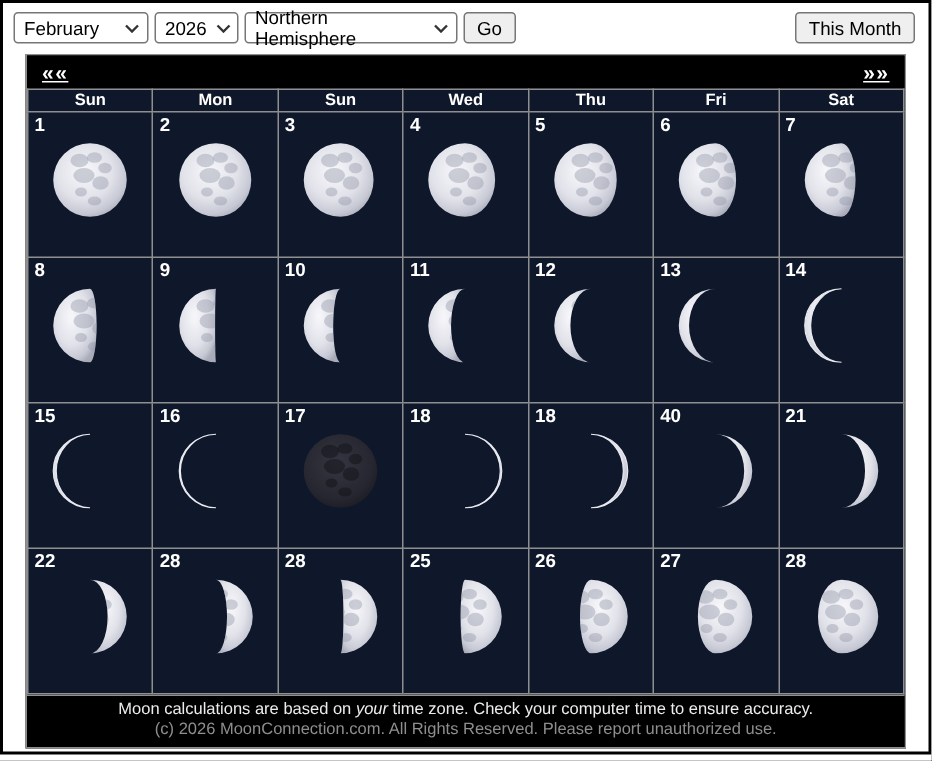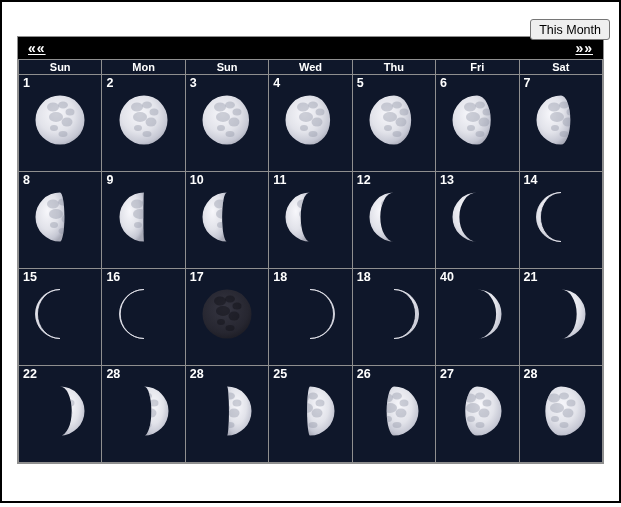--- a/index.html
+++ b/index.html
@@ -10,21 +10,21 @@
   
   .toolbar { position:relative; height:24px; margin:6px 7px 0 7px; }
   .controls { display:flex; gap:4px; align-items:center; }
   .select { display:inline-flex; align-items:center; justify-content:space-between; height:21px;
             border:1px solid #767676; border-radius:3px; background:#fff; padding:0 5px 0 6px;
             font-size:12.5px; color:#000; cursor:default; }
   .select .chev { margin-left:6px; flex:0 0 auto; }
   .sel-month { width:90px; } .sel-year { width:56px; } .sel-hemi { width:142px; }
   .btn { height:21px; border:1px solid #767676; border-radius:3px; background:#efefef;
          font-size:12.5px; color:#000; padding:0 8px; font-family:inherit; cursor:default; }
-  .btn-thismonth { position:absolute; right:2px; top:11px; }
+  .btn-thismonth { position:absolute; right:2px; top:0; }
 
   
   .calwrap { width:587px; margin:4px 0 0 15px; background:#000; border:1px solid #8f8f8f; }
   .cal-header { height:22px; display:flex; align-items:center; justify-content:space-between;
                 padding:0 10px; background:#000; }
   .cal-title { color:#fff; font-weight:bold; font-size:13px; }
   .nav { color:#fff; font-weight:bold; font-size:14px; text-decoration:underline; cursor:pointer; letter-spacing:1px; }
   table.cal { border-collapse:collapse; width:100%; table-layout:fixed; background:#0f172a; }
   table.cal th.wd { border:1px solid #8f8f8f; color:#fff; font-size:11px; font-weight:bold;
                     height:14px; text-align:center; padding:1px 0; }
@@ -54,20 +54,41 @@
       <stop offset="0%" stop-color="#363642"></stop>
       <stop offset="75%" stop-color="#262630"></stop>
       <stop offset="100%" stop-color="#1b1b23"></stop>
     </radialGradient>
   </defs>
 </svg>
 
 <div class="frame">
 
   <div class="toolbar">
+    <div class="controls">
+      <div class="select sel-month">
+        <span>February</span>
+        <svg class="chev" width="10" height="6" viewBox="0 0 10 6">
+            <path d="M1 1 L5 5 L9 1" fill="none" stroke="#333" stroke-width="1.6"></path>
+          </svg>
+      </div>
+      <div class="select sel-year">
+        <span>2026</span>
+        <svg class="chev" width="10" height="6" viewBox="0 0 10 6">
+            <path d="M1 1 L5 5 L9 1" fill="none" stroke="#333" stroke-width="1.6"></path>
+          </svg>
+      </div>
+      <div class="select sel-hemi">
+        <span>Northern Hemisphere</span>
+        <svg class="chev" width="10" height="6" viewBox="0 0 10 6">
+            <path d="M1 1 L5 5 L9 1" fill="none" stroke="#333" stroke-width="1.6"></path>
+          </svg>
+      </div>
+      <button class="btn">Go</button>
+    </div>
     <button class="btn btn-thismonth">This Month</button>
   </div>
 
   <div class="calwrap">
     <div class="cal-header">
       <a class="nav">««</a>
       <a class="nav">»»</a>
     </div>
     <table class="cal">
       <thead>
@@ -694,15 +715,19 @@
                     <ellipse cx="35" cy="30" rx="5.5" ry="4.5" fill="#9295a6" opacity="0.42"></ellipse>
                     <ellipse cx="22" cy="36" rx="4" ry="3" fill="#9295a6" opacity="0.42"></ellipse>
                     <ellipse cx="31" cy="42" rx="4.5" ry="3" fill="#9295a6" opacity="0.42"></ellipse>
                   </g>
                 </svg>
               </div>
             </td>
           </tr>
         </tbody>
     </table>
+    <div class="foot">
+      <div class="footline1"><span>Moon calculations are based on </span><i>your</i><span> time zone. Check your computer time to ensure accuracy.</span></div>
+      <div class="footline2">(c) 2026 MoonConnection.com. All Rights Reserved. Please report unauthorized use.</div>
+    </div>
   </div>
 
 </div>
 
 </body></html>

